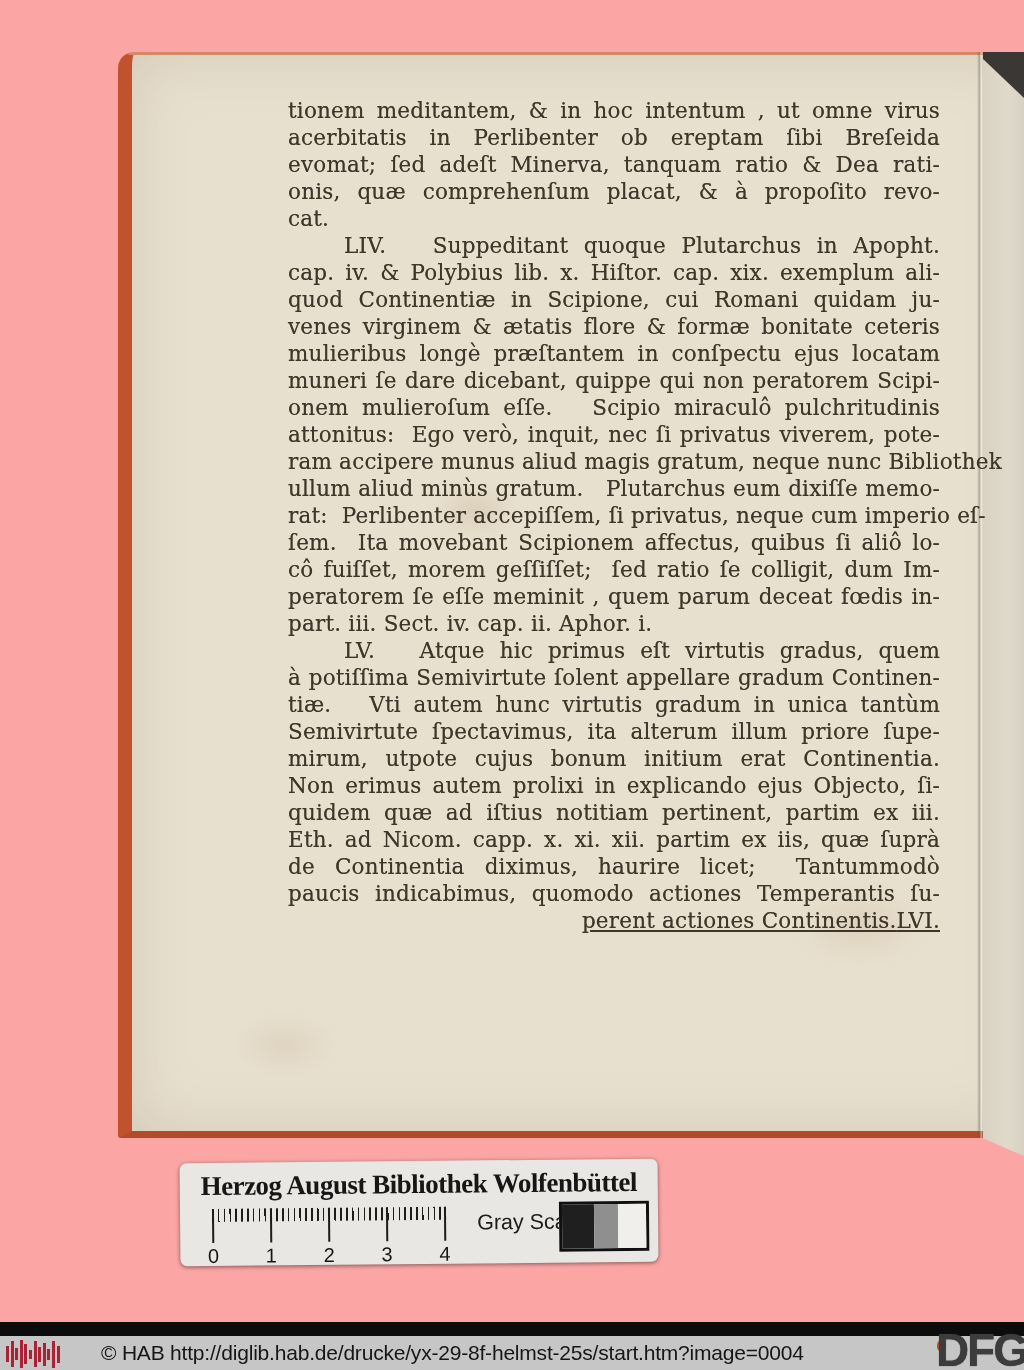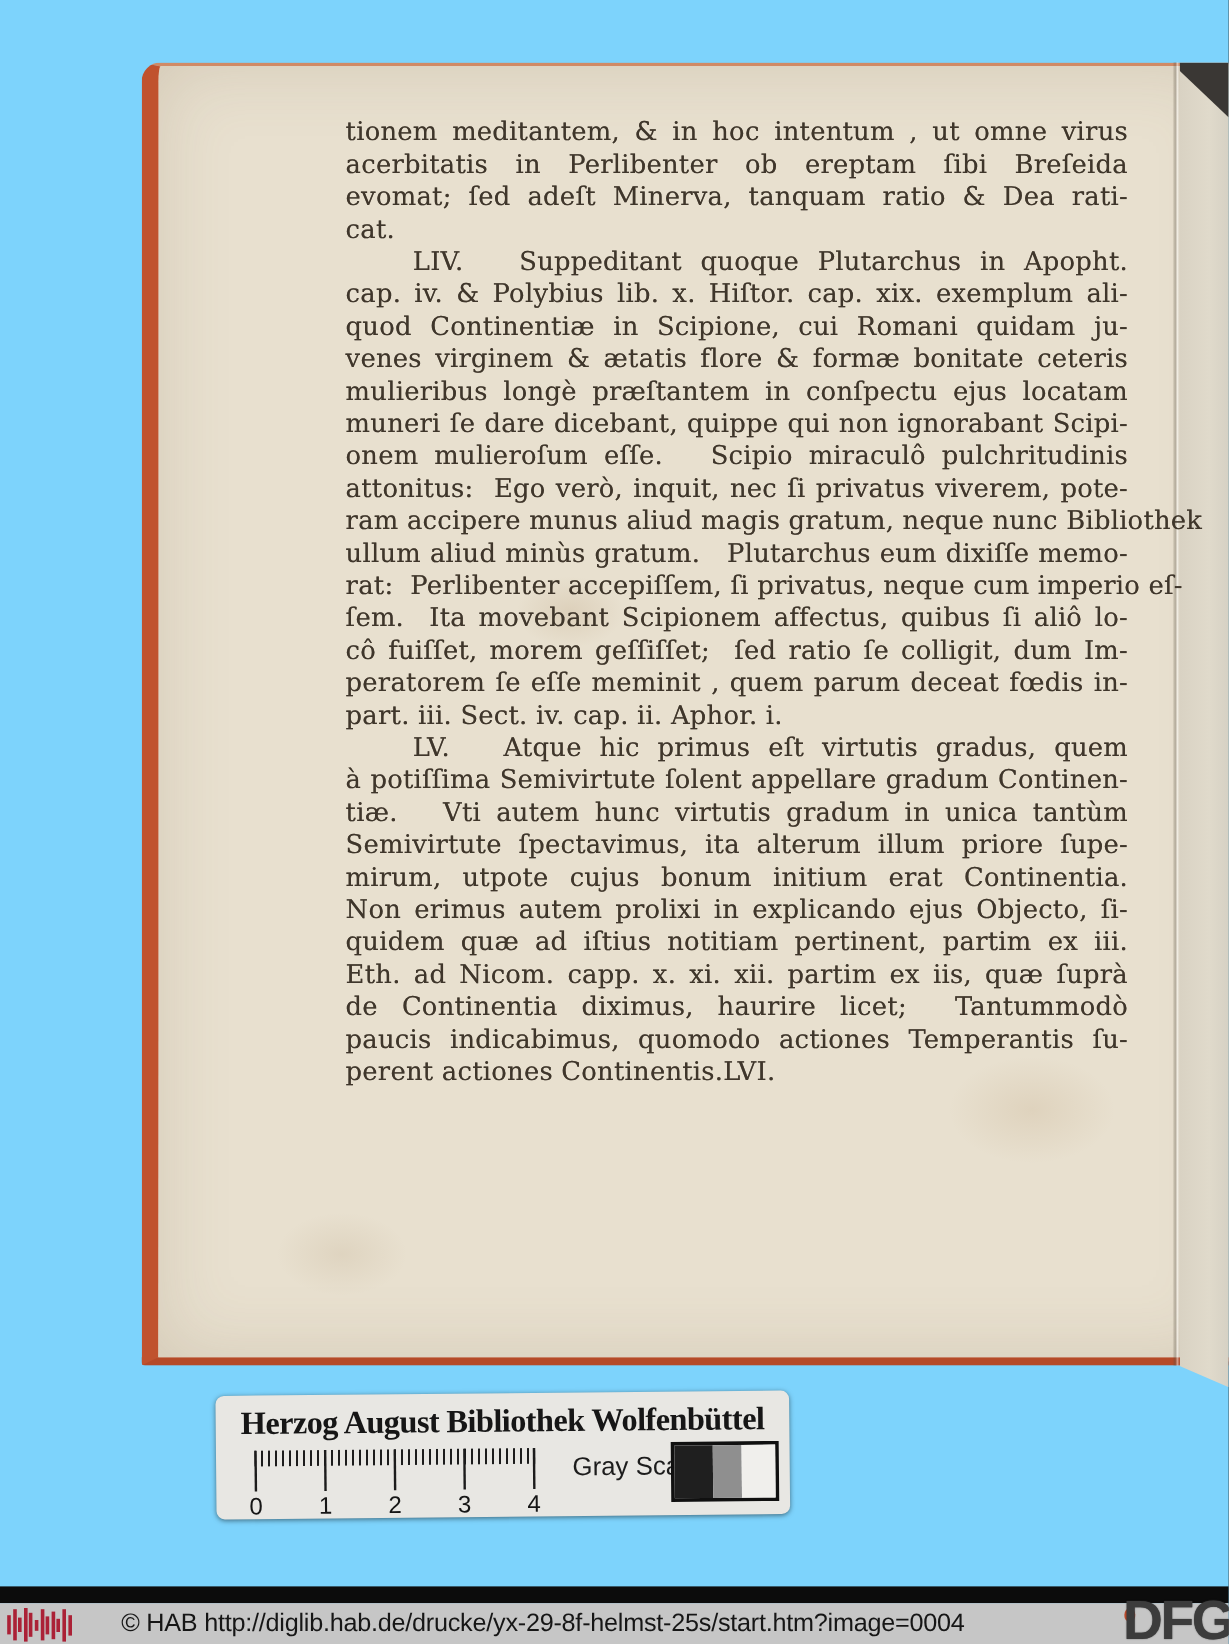--- a/index.html
+++ b/index.html
@@ -1,16 +1,16 @@
 <!DOCTYPE html>
 <html><head>
 <meta charset="utf-8">
 <style>
   html,body{margin:0;padding:0;background:#222;}
-  .stage{position:relative;width:1024px;height:1370px;background:#7dd3fc;overflow:hidden;
+  .stage{position:relative;width:1024px;height:1370px;background:#fca5a5;overflow:hidden;
          font-family:"Liberation Sans",sans-serif;}
   
   .paper{position:absolute;left:118px;top:52px;width:906px;height:1086px;box-sizing:border-box;
          background:#e8e0cf;
          border-left:14px solid #c0522e;border-bottom:7px solid #b54a28;border-top:3px solid #d08a66;
          border-radius:16px 0 0 3px;
          box-shadow:inset 0 0 60px rgba(120,100,70,.18);}
   .stain{position:absolute;border-radius:50%;pointer-events:none;}
   .crease{position:absolute;left:977px;top:52px;width:6px;height:1086px;
           background:linear-gradient(90deg,rgba(90,80,65,0) 0%,rgba(90,80,65,.38) 40%,rgba(255,255,255,.45) 70%,rgba(120,110,95,.15) 100%);}
@@ -20,21 +20,21 @@
   .dark-wedge{position:absolute;left:983px;top:52px;width:41px;height:46px;background:#3a3734;
               clip-path:polygon(0 0,100% 0,100% 100%,0 15%);}
   
   .text-block{position:absolute;left:288px;top:97px;width:652px;color:#3f362b;
               font-family:"DejaVu Serif","Liberation Serif",serif;
               font-size:21.5px;line-height:27px;letter-spacing:.2px;
               text-shadow:0 0 .5px rgba(63,54,43,.65);}
   .line{text-align:justify;text-align-last:justify;white-space:nowrap;}
   .line.last{text-align-last:left;}
   .line.ind{padding-left:56px;}
-  .line.flexline{display:flex;justify-content:flex-start;text-align-last:left;}
+  .line.flexline{display:flex;justify-content:flex-end;text-align-last:left;text-decoration:underline;}
   .it{}
   
   .ruler-card{position:absolute;left:180px;top:1161px;width:478px;height:103px;background:#e8e7e3;
               border-radius:7px;transform:rotate(-.55deg);box-shadow:0 1px 4px rgba(0,0,0,.5);}
   .card-title{position:absolute;left:0;right:0;top:8px;text-align:center;color:#161616;
               font-family:"Liberation Serif",serif;font-weight:bold;font-size:27px;letter-spacing:-.5px;}
   .ruler{position:absolute;left:32px;top:46px;width:236px;height:50px;}
   .minor-ticks{position:absolute;left:0;top:0;width:234px;height:13px;
                background:repeating-linear-gradient(to right,#1c1c1c 0 1.6px,transparent 1.6px 5.83px);}
   .major-tick{position:absolute;top:0;width:2.4px;height:34px;background:#1c1c1c;}
@@ -69,27 +69,28 @@
   <div class="stain" style="left:230px;top:1010px;width:110px;height:70px;background:radial-gradient(rgba(140,105,60,.10),rgba(140,105,60,0) 70%);"></div>
 
   <div class="fore-edge"></div>
   <div class="crease"></div>
   <div class="dark-wedge"></div>
 
   <div class="text-block" id="text-block">
       <div class="line"><span><span>tionem meditantem, &amp; in hoc intentum , ut omne virus</span></span></div>
       <div class="line"><span><span>acerbitatis in Perlibenter ob ereptam ſibi Breſeida</span></span></div>
       <div class="line"><span><span>evomat; ſed adeſt Minerva, tanquam ratio &amp; Dea rati-</span></span></div>
+      <div class="line"><span><span>onis, quæ comprehenſum placat, &amp; à propoſito revo-</span></span></div>
       <div class="line last"><span><span>cat.</span></span></div>
       <div class="line ind"><span><span>LIV.&nbsp;&nbsp;&nbsp;Suppeditant quoque Plutarchus in Apopht.</span></span></div>
       <div class="line"><span><span>cap. iv. &amp; Polybius lib. x. Hiſtor. cap. xix. exemplum ali-</span></span></div>
       <div class="line"><span><span>quod Continentiæ in Scipione, cui Romani quidam ju-</span></span></div>
       <div class="line"><span><span>venes virginem &amp; ætatis flore &amp; formæ bonitate ceteris</span></span></div>
       <div class="line"><span><span>mulieribus longè præſtantem in conſpectu ejus locatam</span></span></div>
-      <div class="line"><span><span class="it">muneri ſe dare</span><span> dicebant, quippe qui non ignorabant Scipi-</span></span></div>
+      <div class="line"><span><span class="it">muneri ſe dare</span><span> dicebant, quippe qui non peratorem Scipi-</span></span></div>
       <div class="line"><span><span>onem mulieroſum eſſe.&nbsp;&nbsp; Scipio miraculô pulchritudinis</span></span></div>
       <div class="line"><span><span>attonitus:&nbsp; </span><span class="it">Ego verò</span><span>, inquit, </span><span class="it">nec ſi privatus viverem, pote-</span></span></div>
       <div class="line"><span><span class="it">ram accipere munus aliud magis gratum, neque nunc Bibliothek</span></span></div>
       <div class="line"><span><span class="it">ullum aliud minùs gratum.</span><span>&nbsp;&nbsp; Plutarchus eum dixiſſe memo-</span></span></div>
       <div class="line"><span><span>rat:&nbsp; </span><span class="it">Perlibenter accepiſſem, ſi privatus, neque cum imperio eſ-</span></span></div>
       <div class="line"><span><span class="it">ſem.</span><span>&nbsp; Ita movebant Scipionem affectus, quibus ſi aliô lo-</span></span></div>
       <div class="line"><span><span>cô fuiſſet, morem geſſiſſet;&nbsp; ſed ratio ſe colligit, </span><span class="it">dum Im-</span></span></div>
       <div class="line"><span><span class="it">peratorem ſe eſſe meminit</span><span> , quem parum deceat fœdis in-</span></span></div>
       <div class="line last"><span><span>part. iii. Sect. iv. cap. ii. Aphor. i.</span></span></div>
       <div class="line ind"><span><span>LV.&nbsp;&nbsp;&nbsp;Atque hic primus eſt virtutis gradus, quem</span></span></div>

